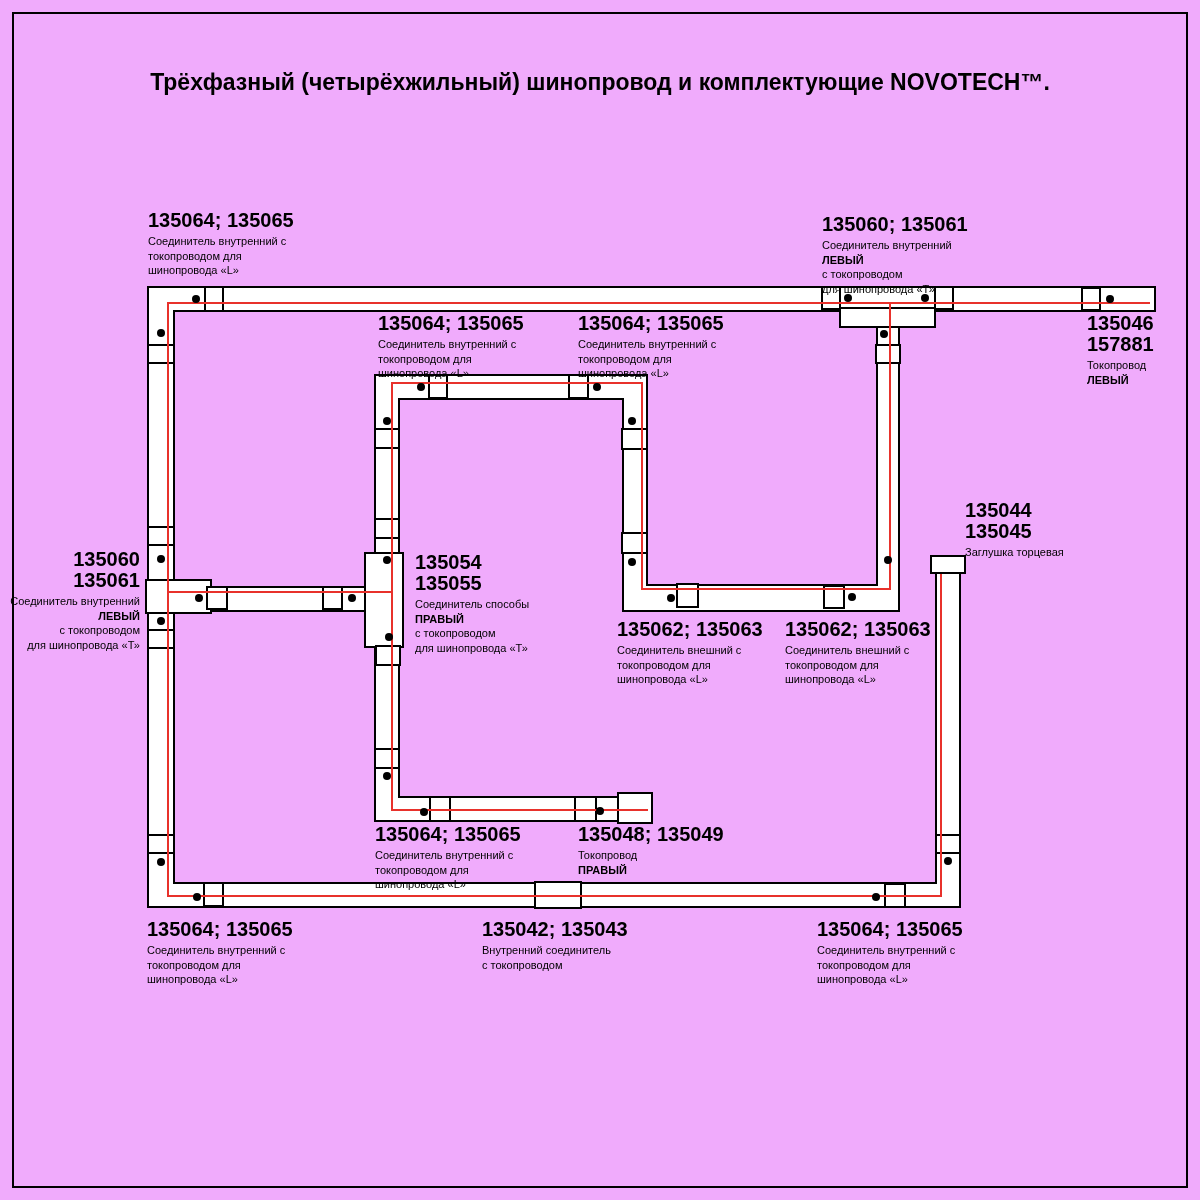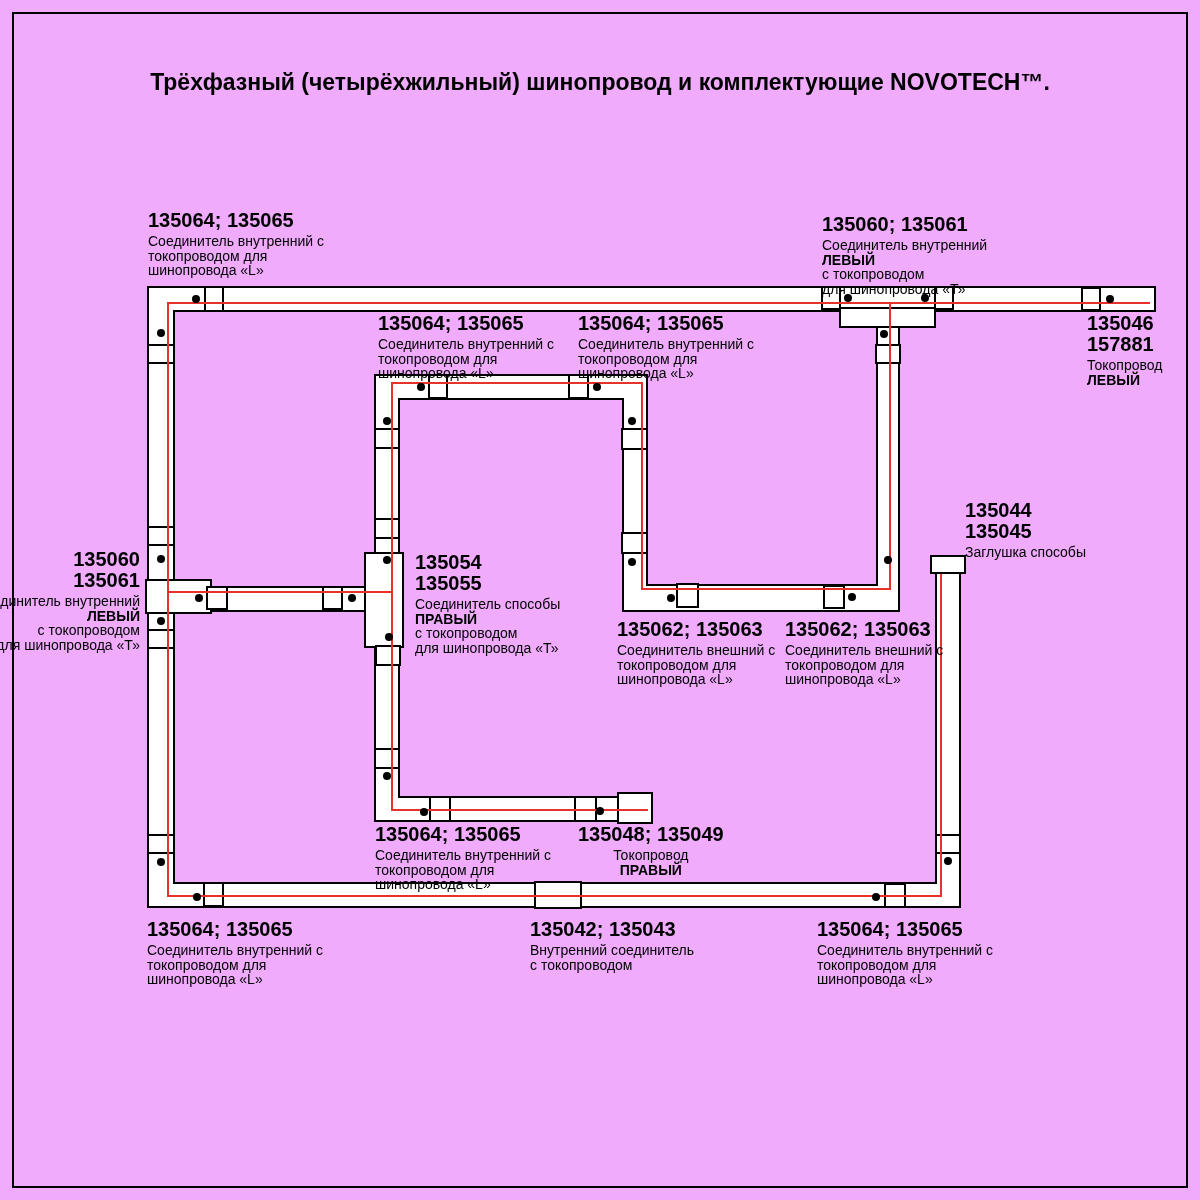--- a/index.html
+++ b/index.html
@@ -9,21 +9,21 @@
          border:2px solid #000;}
   #title{position:absolute;left:0;top:64px;width:1200px;text-align:center;
          font-size:23px;font-weight:bold;line-height:37px;}
   svg{position:absolute;left:0;top:0;}
   .track{fill:#ffffff;stroke:#000;stroke-width:2;}
   .box{fill:#ffffff;stroke:#000;stroke-width:2;}
   .redline{fill:none;stroke:var(--red,#e8312b);stroke-width:2;}
   .dot{fill:#000;stroke:none;}
   .lbl{position:absolute;white-space:nowrap;}
   .lbl .code{font-size:20px;font-weight:bold;line-height:21px;}
-  .lbl .desc{font-size:14px;line-height:14.6px;margin-top:3px;}
+  .lbl .desc{font-size:11px;line-height:14.6px;margin-top:3px;}
   .lbl .desc .b{font-weight:bold;}
   .ralign{text-align:right;}
 </style>
 </head>
 <body>
 
 <div id="page">
   <div id="frame"></div>
 
   <div id="title">
@@ -168,21 +168,21 @@
       <div class="b">ПРАВЫЙ</div>
       <div>с токопроводом</div>
       <div>для шинопровода «Т»</div>
     </div>
   </div>
 
   <div class="lbl" style="left:965px;top:500px;">
     <div class="code">135044</div>
     <div class="code">135045</div>
     <div class="desc">
-      <div>Заглушка способы</div>
+      <div>Заглушка торцевая</div>
     </div>
   </div>
 
   <div class="lbl" style="left:617px;top:619px;">
     <div class="code">135062; 135063</div>
     <div class="desc">
       <div>Соединитель внешний с</div>
       <div>токопроводом для</div>
       <div>шинопровода «L»</div>
     </div>
@@ -199,38 +199,38 @@
 
   <div class="lbl" style="left:375px;top:824px;">
     <div class="code">135064; 135065</div>
     <div class="desc">
       <div>Соединитель внутренний с</div>
       <div>токопроводом для</div>
       <div>шинопровода «L»</div>
     </div>
   </div>
 
-  <div class="lbl" style="left:578px;top:824px;text-align:center;">
+  <div class="lbl" style="left:578px;top:824px;">
     <div class="code">135048; 135049</div>
     <div class="desc">
       <div>Токопровод</div>
       <div class="b">ПРАВЫЙ</div>
     </div>
   </div>
 
   <div class="lbl" style="left:147px;top:919px;">
     <div class="code">135064; 135065</div>
     <div class="desc">
       <div>Соединитель внутренний с</div>
       <div>токопроводом для</div>
       <div>шинопровода «L»</div>
     </div>
   </div>
 
-  <div class="lbl" style="left:482px;top:919px;margin-left:48px;">
+  <div class="lbl" style="left:482px;top:919px;">
     <div class="code">135042; 135043</div>
     <div class="desc">
       <div>Внутренний соединитель</div>
       <div>с токопроводом</div>
     </div>
   </div>
 
   <div class="lbl" style="left:817px;top:919px;">
     <div class="code">135064; 135065</div>
     <div class="desc">

